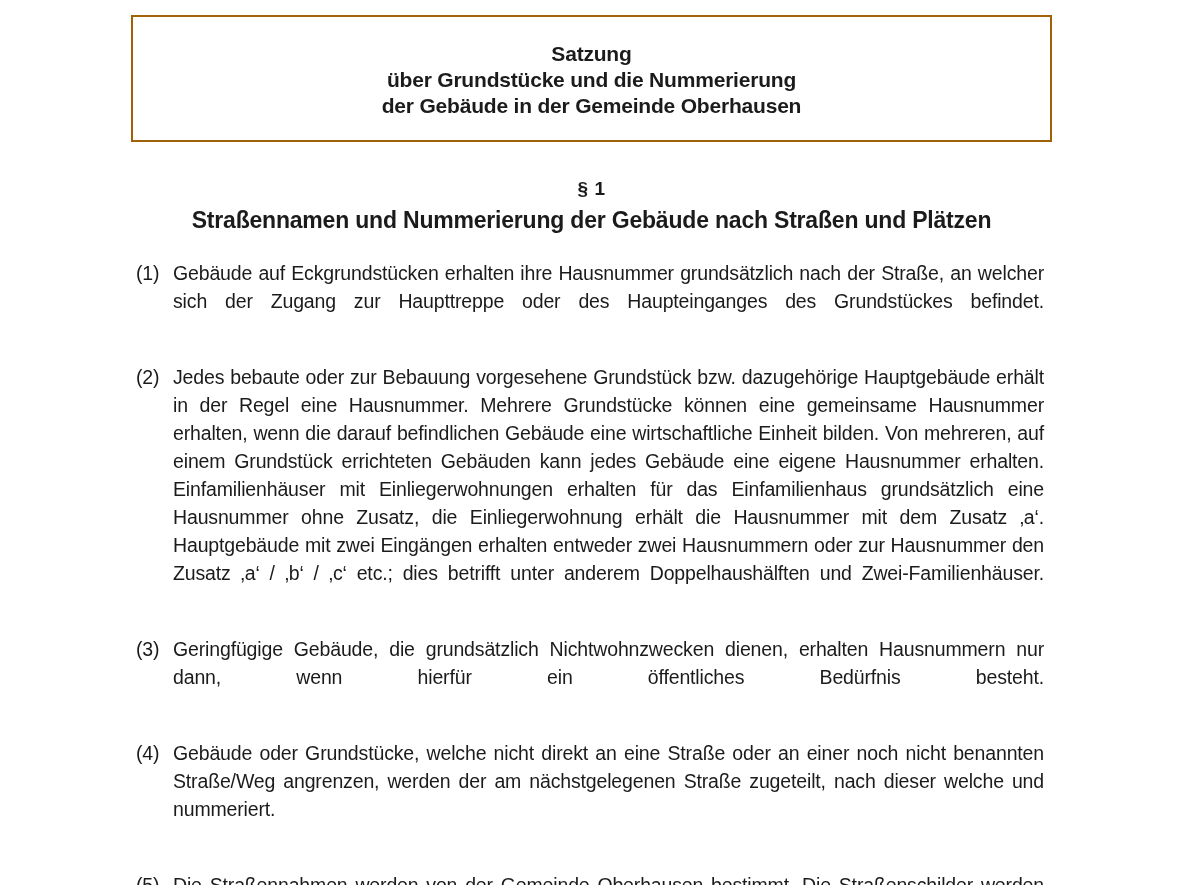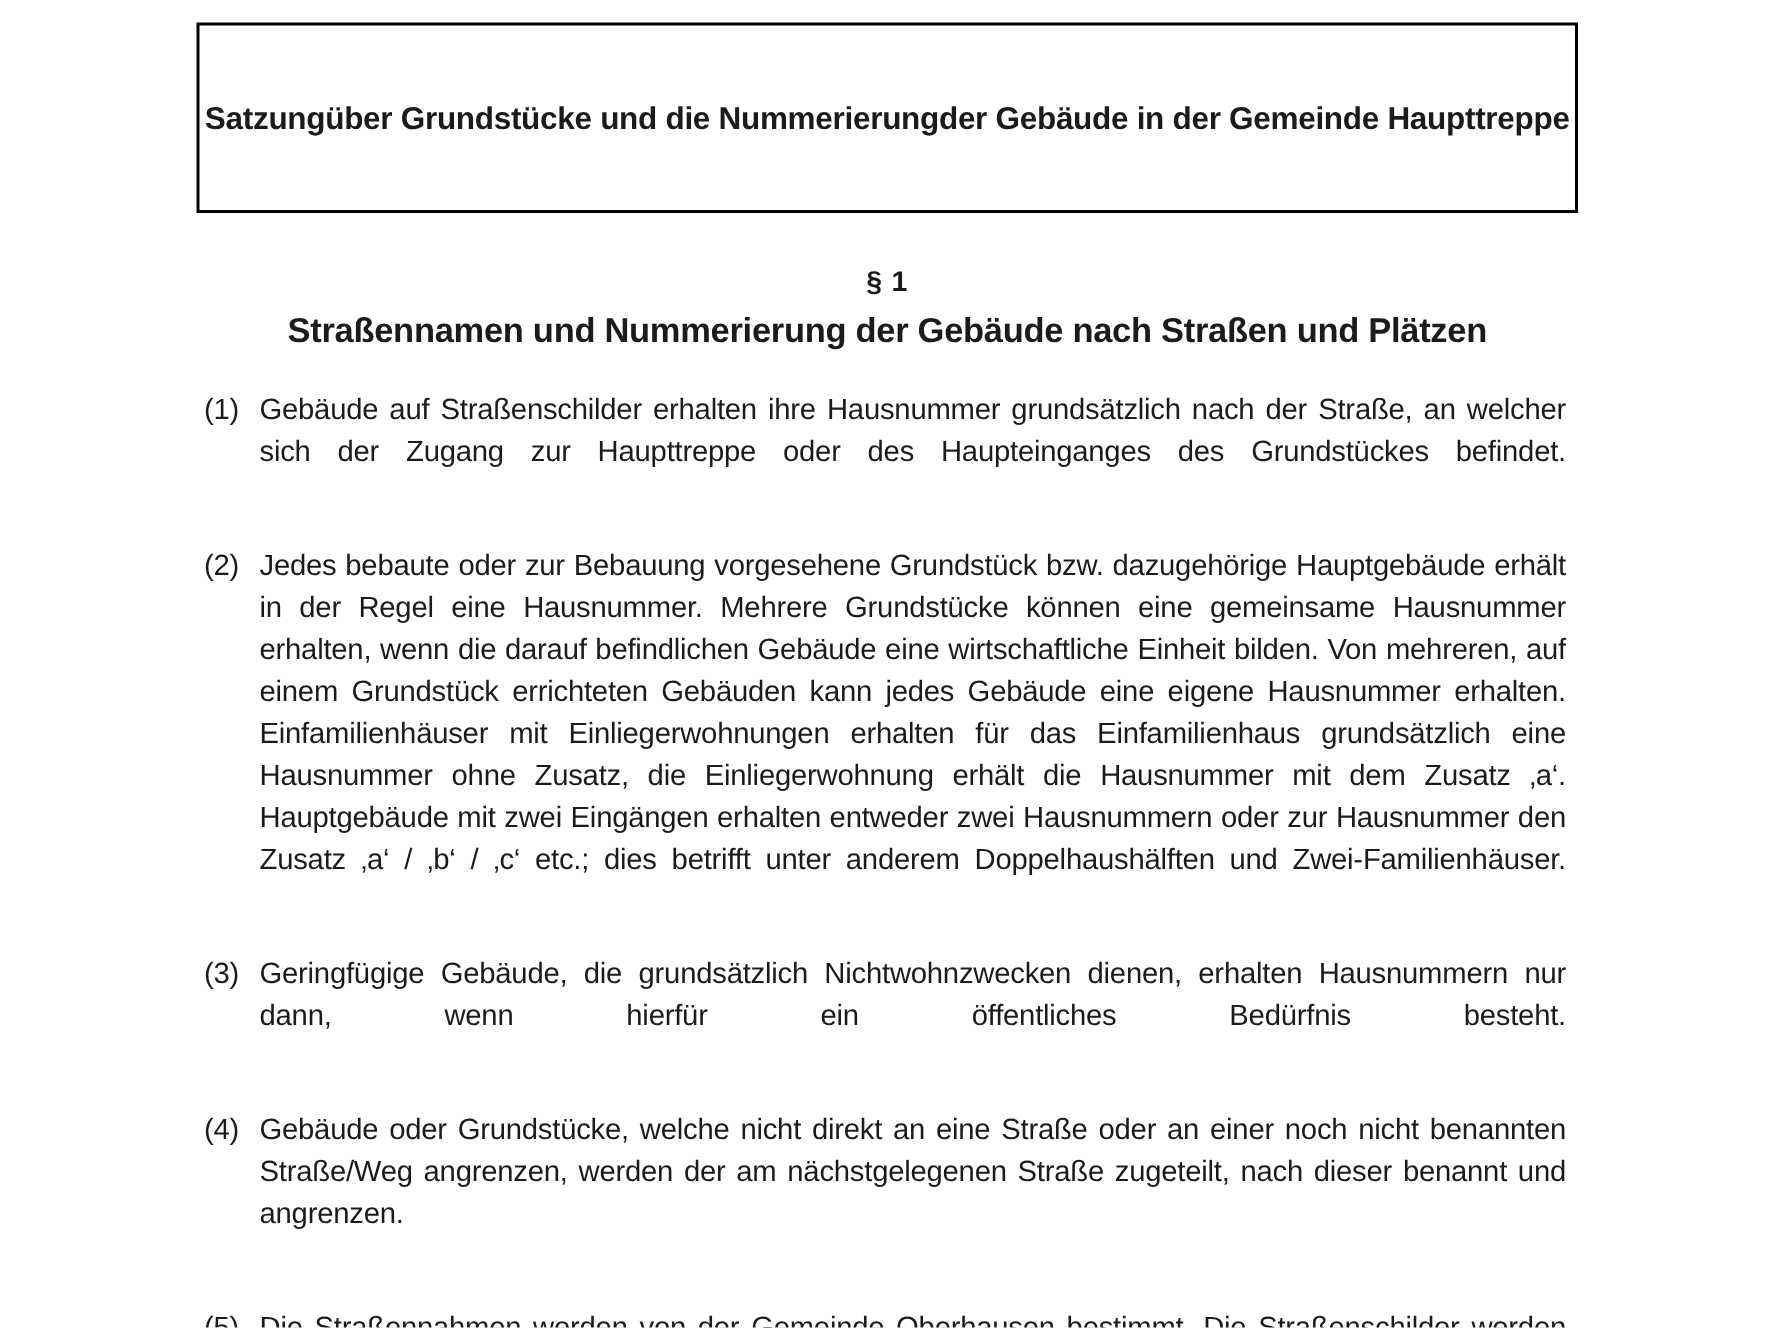--- a/index.html
+++ b/index.html
@@ -25,23 +25,24 @@
   }
 
   
   .title-box {
     position: absolute;
     left: 131px;
     top: 15px;
     width: 921px;
     height: 127px;
     box-sizing: border-box;
-    border: 2px solid #000000;
+    border: 2px solid #a16207;
     background: #ffffff;
     display: flex;
+    flex-direction: column;
     align-items: center;
     justify-content: center;
     padding-top: 2px;
   }
   .title-line {
     text-align: center;
     line-height: 26px;
     letter-spacing: -0.2px;
     white-space: nowrap;
   }
@@ -110,46 +111,46 @@
   }
 </style>
 </head>
 <body>
 
 <div class="page">
 
   <div class="title-box">
     <div class="title-line title-main">Satzung</div>
     <div class="title-line title-main">über Grundstücke und die Nummerierung</div>
-    <div class="title-line title-main">der Gebäude in der Gemeinde Haupttreppe</div>
+    <div class="title-line title-main">der Gebäude in der Gemeinde Oberhausen</div>
   </div>
 
   <div class="section-head section-symbol">§ 1</div>
   <div class="section-head section-title">Straßennamen und Nummerierung der Gebäude nach Straßen und Plätzen</div>
 
   <div class="body-block" style="top:259px;">
 
     <div class="para">
       <span class="para-marker">(1)</span>
-      <span class="para-text">Gebäude auf Straßenschilder erhalten ihre Hausnummer grundsätzlich nach der Straße, an welcher sich der Zugang zur Haupttreppe oder des Haupteinganges des Grundstückes befindet.</span>
+      <span class="para-text">Gebäude auf Eckgrundstücken erhalten ihre Hausnummer grundsätzlich nach der Straße, an welcher sich der Zugang zur Haupttreppe oder des Haupteinganges des Grundstückes befindet.</span>
     </div>
 
     <div class="para">
       <span class="para-marker">(2)</span>
       <span class="para-text">Jedes bebaute oder zur Bebauung vorgesehene Grundstück bzw. dazugehörige Hauptgebäude erhält in der Regel eine Hausnummer. Mehrere Grundstücke können eine gemeinsame Hausnummer erhalten, wenn die darauf befindlichen Gebäude eine wirtschaftliche Einheit bilden. Von mehreren, auf einem Grundstück errichteten Gebäuden kann jedes Gebäude eine eigene Hausnummer erhalten. Einfamilienhäuser mit Einliegerwohnungen erhalten für das Einfamilienhaus grundsätzlich eine Hausnummer ohne Zusatz, die Einliegerwohnung erhält die Hausnummer mit dem Zusatz ‚a‘. Hauptgebäude mit zwei Eingängen erhalten entweder zwei  Hausnummern oder zur Hausnummer den Zusatz ‚a‘ / ‚b‘ / ‚c‘ etc.; dies betrifft unter anderem Doppelhaushälften und Zwei-Familienhäuser.</span>
     </div>
 
     <div class="para">
       <span class="para-marker">(3)</span>
       <span class="para-text">Geringfügige Gebäude, die grundsätzlich Nichtwohnzwecken dienen, erhalten Hausnummern nur dann, wenn hierfür ein öffentliches Bedürfnis besteht.</span>
     </div>
 
     <div class="para">
       <span class="para-marker">(4)</span>
-      <span class="para-text">Gebäude oder Grundstücke, welche nicht direkt an eine Straße oder an einer noch nicht benannten Straße/Weg angrenzen, werden der am nächstgelegenen Straße zugeteilt, nach dieser benannt und angrenzen.</span>
+      <span class="para-text">Gebäude oder Grundstücke, welche nicht direkt an eine Straße oder an einer noch nicht benannten Straße/Weg angrenzen, werden der am nächstgelegenen Straße zugeteilt, nach dieser welche und nummeriert.</span>
     </div>
 
     <div class="para">
       <span class="para-marker">(5)</span>
       <span class="para-text">Die Straßennahmen werden von der Gemeinde Oberhausen bestimmt. Die Straßenschilder werden von der Gemeinde Oberhausen auf eigene Kosten aufgestellt.</span>
     </div>
 
   </div>
 </div>
 

